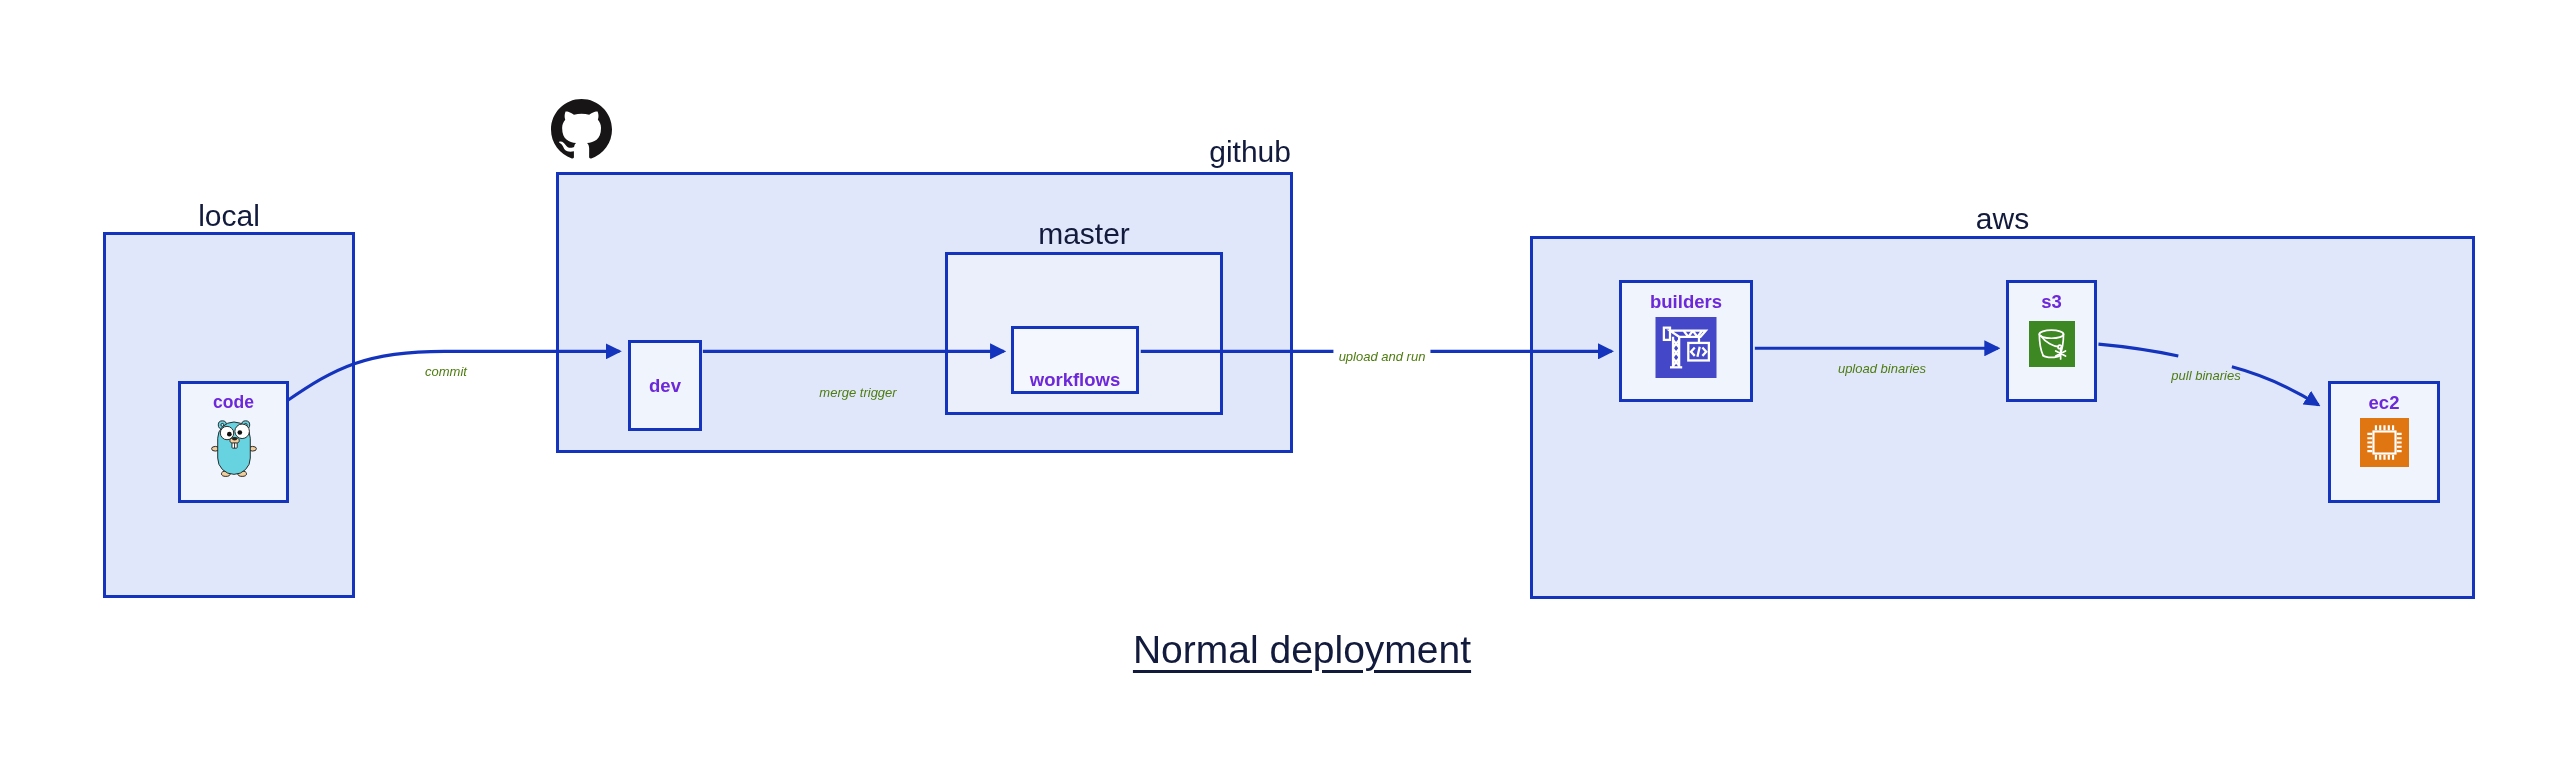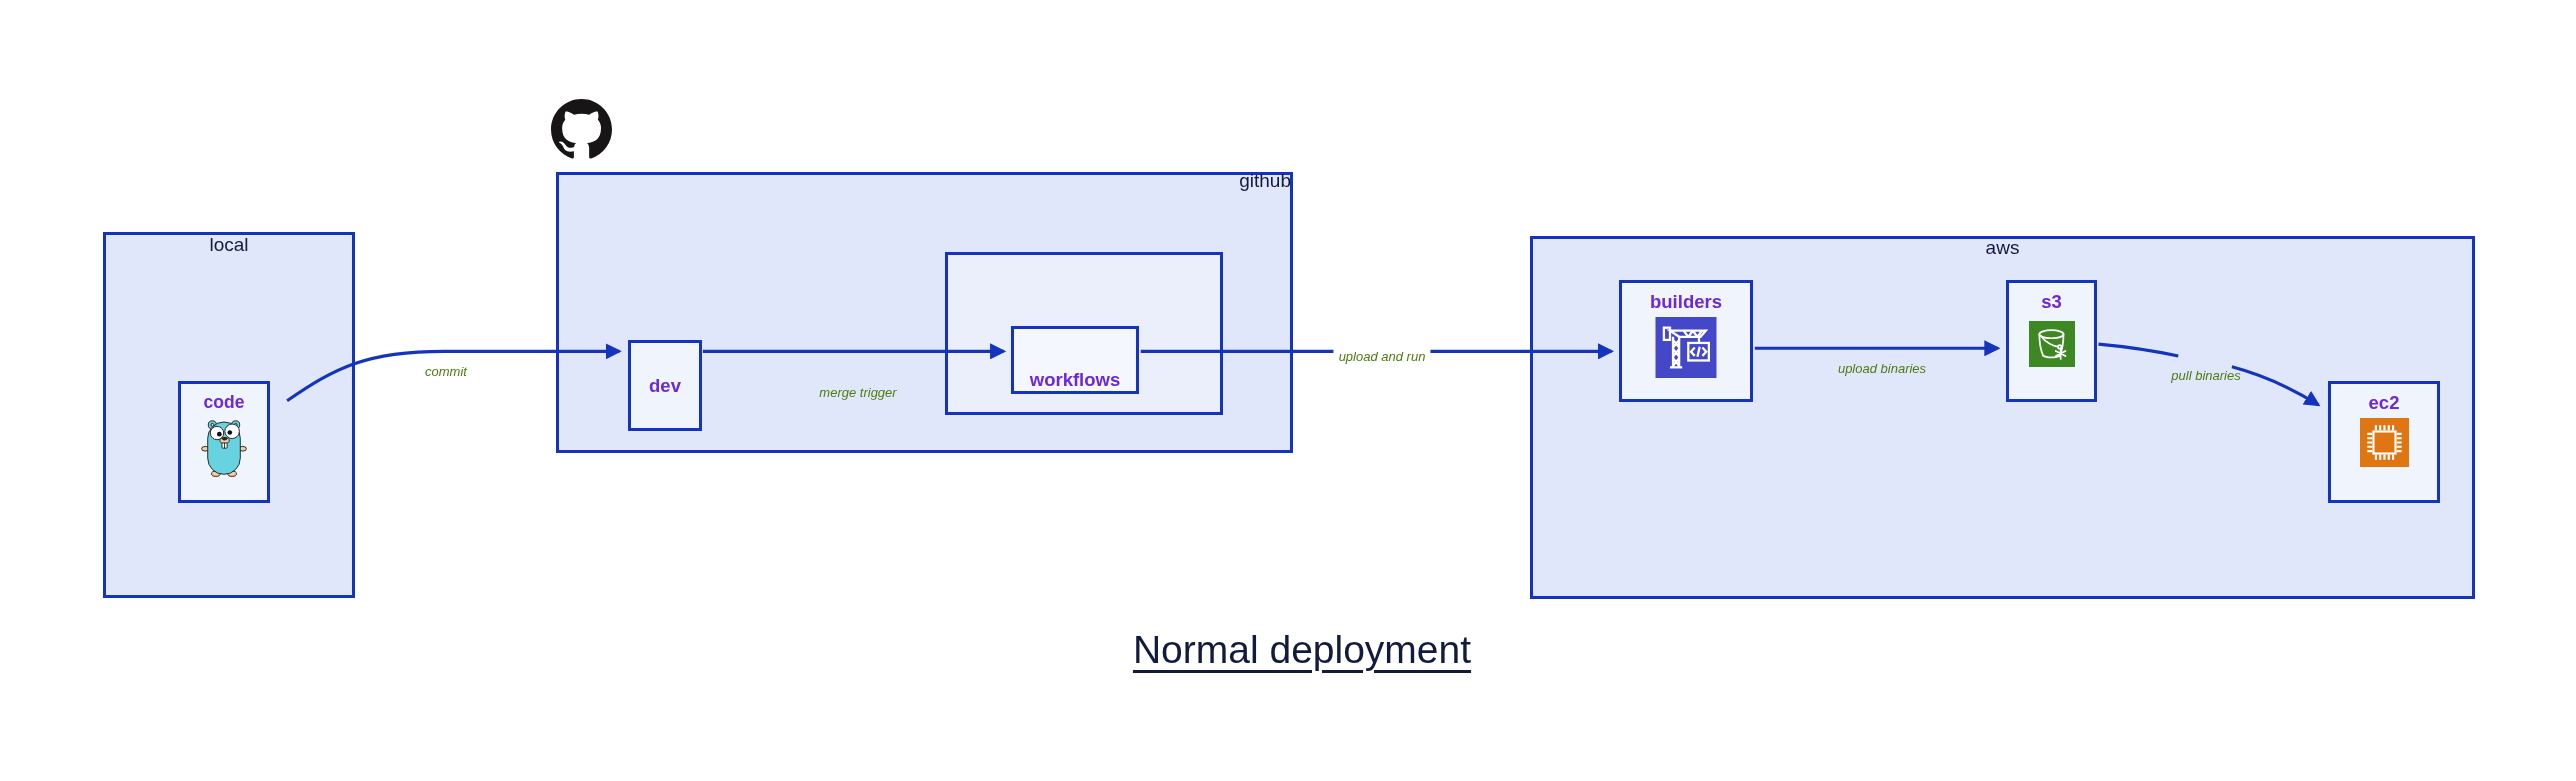--- a/index.html
+++ b/index.html
@@ -16,25 +16,24 @@
     position: absolute;
     box-sizing: border-box;
     border: 3.1px solid #1434bd;
     background: #e1e7fa;
     z-index: 1;
   }
   .container.inner { background: #eaeffb; z-index: 2; }
   .container-label {
     position: absolute;
     color: #131b3d;
-    font-size: 19px;
+    font-size: 30px;
     line-height: 1.1;
     z-index: 3;
     white-space: nowrap;
-    margin-top: 36px;
   }
   .center-label { text-align: center; }
   .right-label { text-align: right; }
   
   .node {
     position: absolute;
     box-sizing: border-box;
     border: 3.1px solid #1434bd;
     background: #f0f4fd;
     z-index: 4;
@@ -97,25 +96,26 @@
   <div class="container-label center-label" style="left:103px; top:199px; width:252px;">local</div>
 
   <div class="container" style="left:556px; top:172px; width:737px; height:281px;"></div>
   <div class="container-label right-label" style="left:1113px; top:135px; width:178px;">github</div>
 
   <svg class="github-logo" style="left:551px; top:99px;" width="61" height="61" viewBox="0 0 16 16">
     <path fill="#171515" d="M8 0C3.58 0 0 3.58 0 8c0 3.54 2.29 6.53 5.47 7.59.4.07.55-.17.55-.38 0-.19-.01-.82-.01-1.49-2.01.37-2.53-.49-2.69-.94-.09-.23-.48-.94-.82-1.13-.28-.15-.68-.52-.01-.53.63-.01 1.08.58 1.23.82.72 1.21 1.87.87 2.33.66.07-.52.28-.87.51-1.07-1.78-.2-3.64-.89-3.64-3.95 0-.87.31-1.59.82-2.15-.08-.2-.36-1.02.08-2.12 0 0 .67-.21 2.2.82.64-.18 1.32-.27 2-.27s1.36.09 2 .27c1.53-1.04 2.2-.82 2.2-.82.44 1.1.16 1.92.08 2.12.51.56.82 1.27.82 2.15 0 3.07-1.87 3.75-3.65 3.95.29.25.54.73.54 1.48 0 1.07-.01 1.93-.01 2.2 0 .21.15.46.55.38A8.01 8.01 0 0 0 16 8c0-4.42-3.58-8-8-8z"></path>
   </svg>
 
   <div class="container inner" style="left:945px; top:252px; width:278px; height:163px;"></div>
+  <div class="container-label center-label" style="left:945px; top:217px; width:278px;">master</div>
 
   <div class="container" style="left:1530px; top:236px; width:945px; height:363px;"></div>
   <div class="container-label center-label" style="left:1530px; top:202px; width:945px;">aws</div>
 
-  <div class="node" style="left:178px; top:381px; width:92px; height:122px;">
+  <div class="node" style="left:178px; top:381px; width:111px; height:122px;">
     <div class="node-label" style="font-size:17.5px;">code</div>
     <svg class="node-icon" width="54" height="64" viewBox="0 0 90 110" style="margin-top:2.1px;">
       <g stroke="#1f1f1f" stroke-width="1.6">
         <circle cx="25" cy="17" r="7" fill="#67d3e0"></circle>
         <circle cx="65" cy="17" r="7" fill="#67d3e0"></circle>
         <circle cx="25" cy="17" r="2.5" fill="#bdeef4"></circle>
         <circle cx="65" cy="17" r="2.5" fill="#bdeef4"></circle>
         <ellipse cx="13" cy="58" rx="6.5" ry="4" fill="#f2cf9d"></ellipse>
         <ellipse cx="77" cy="58" rx="6.5" ry="4" fill="#f2cf9d"></ellipse>
         <ellipse cx="31" cy="101" rx="7.5" ry="4.5" fill="#f2cf9d"></ellipse>

